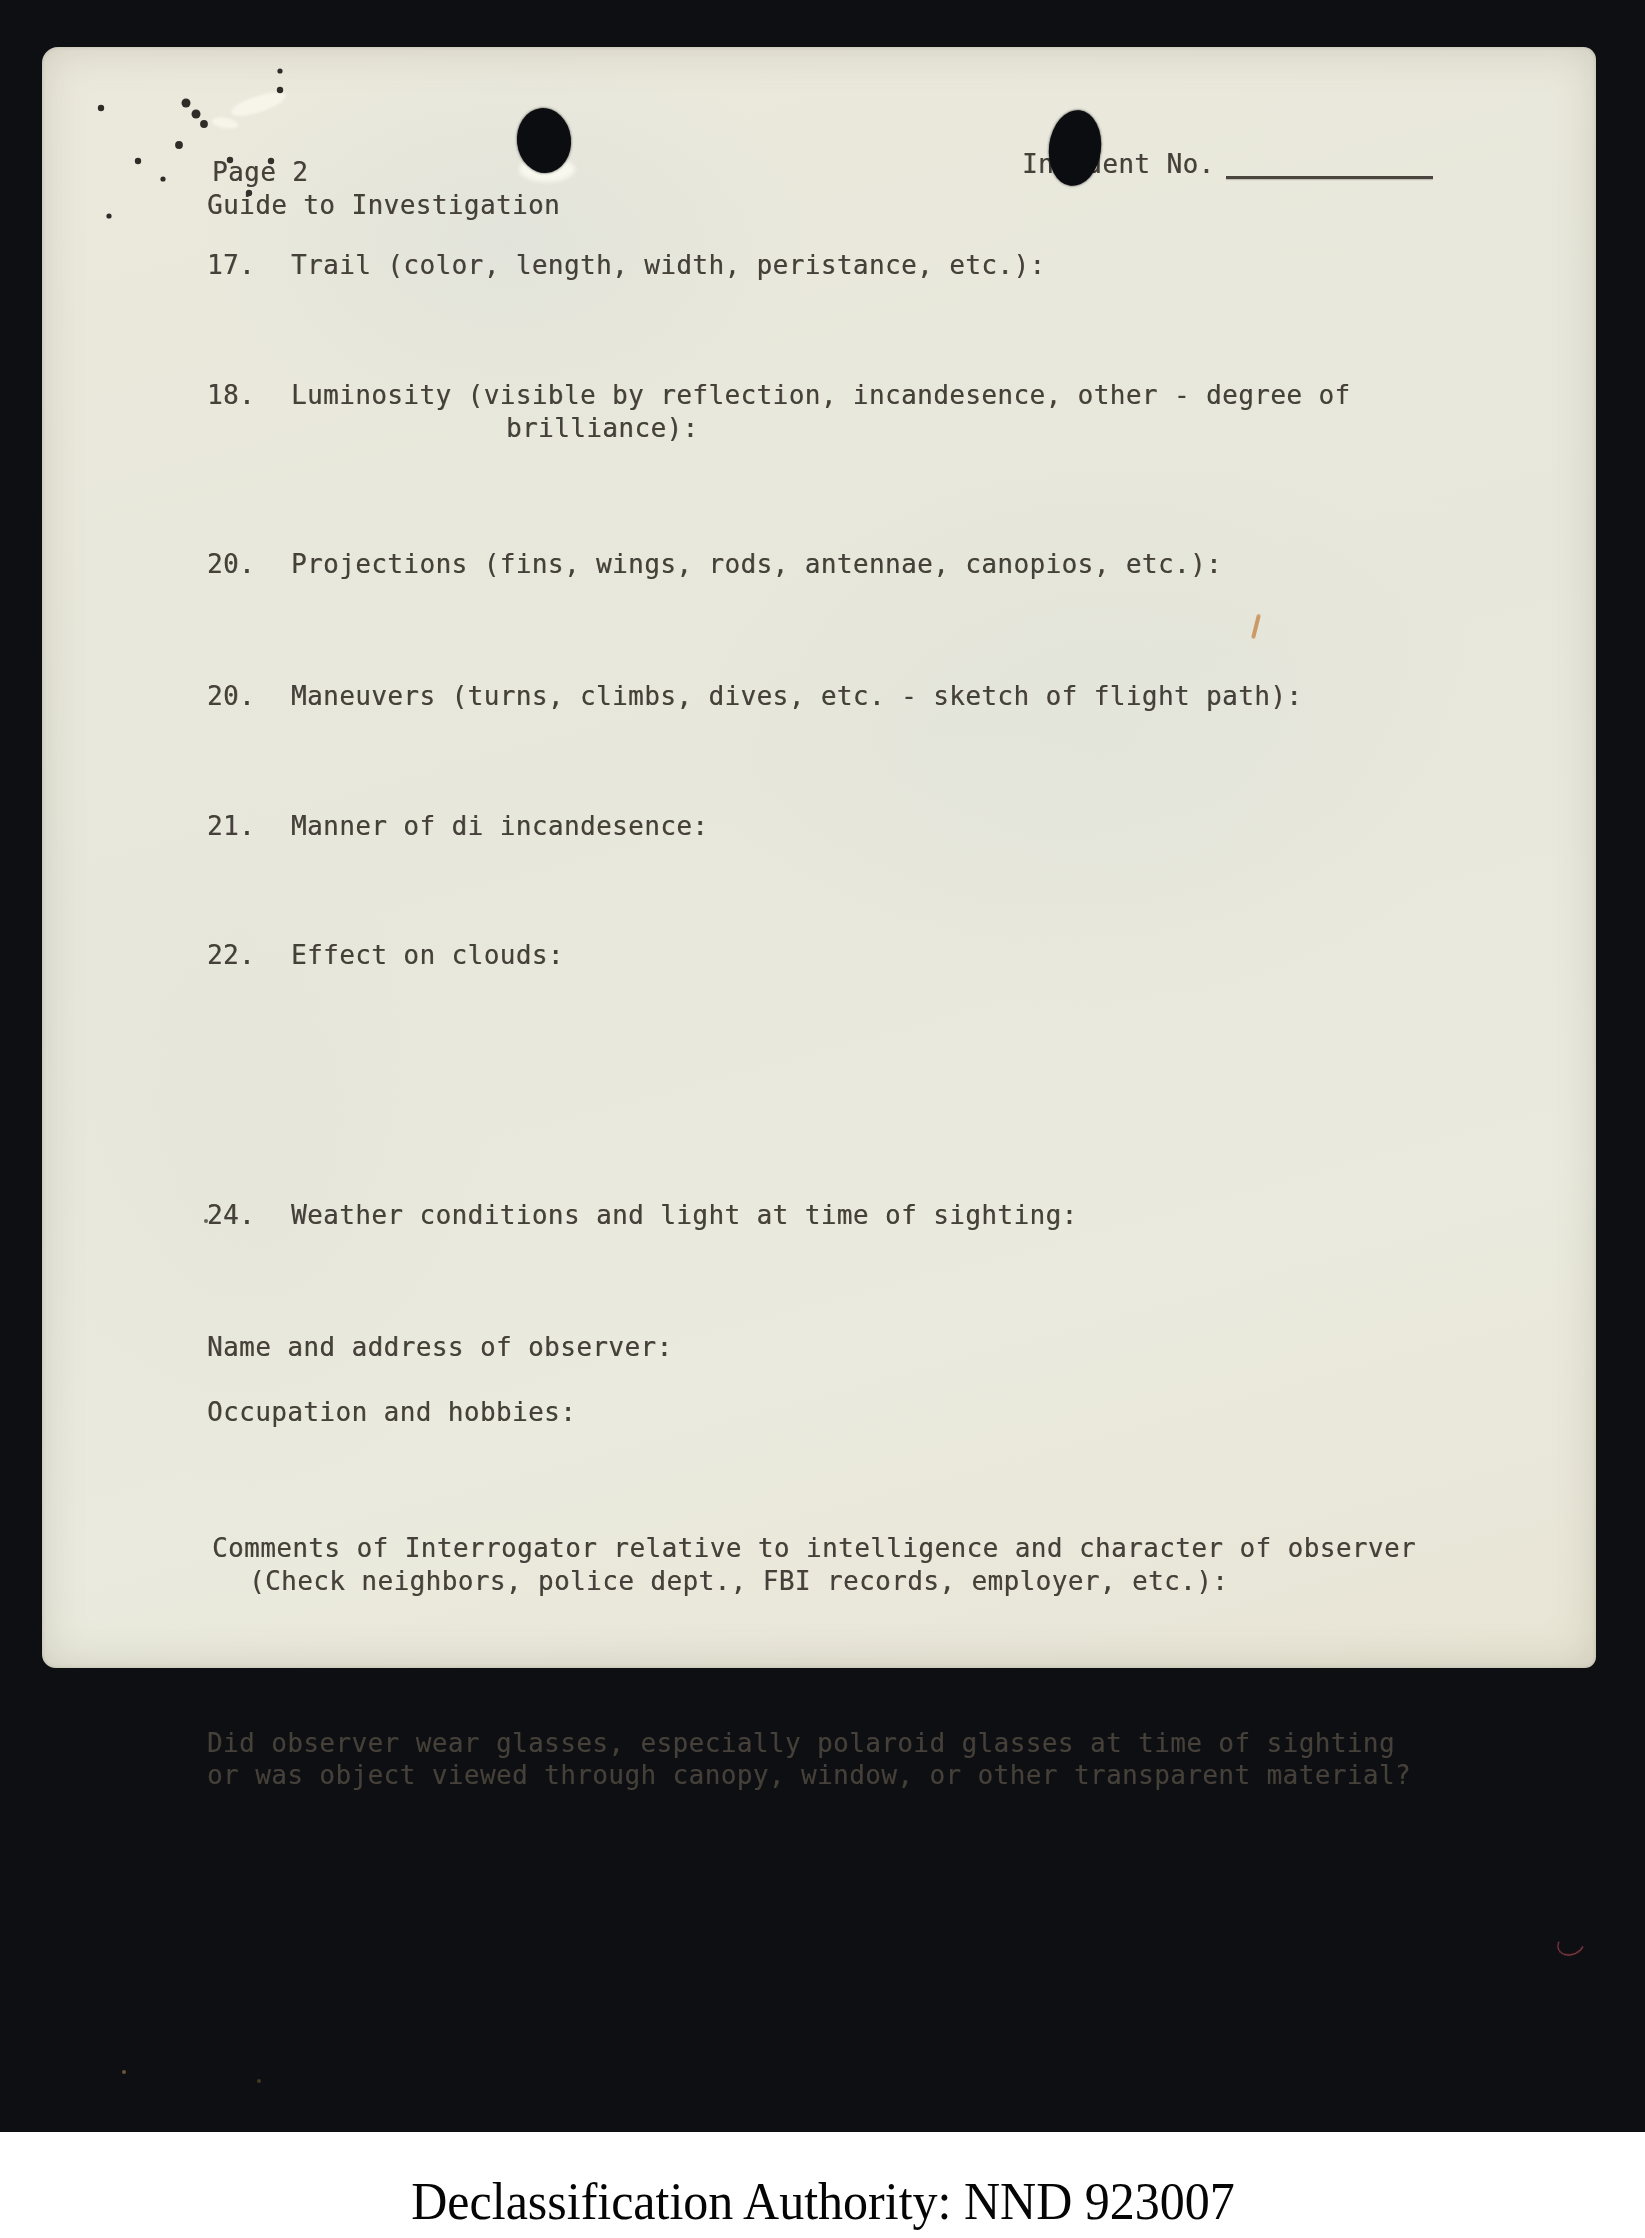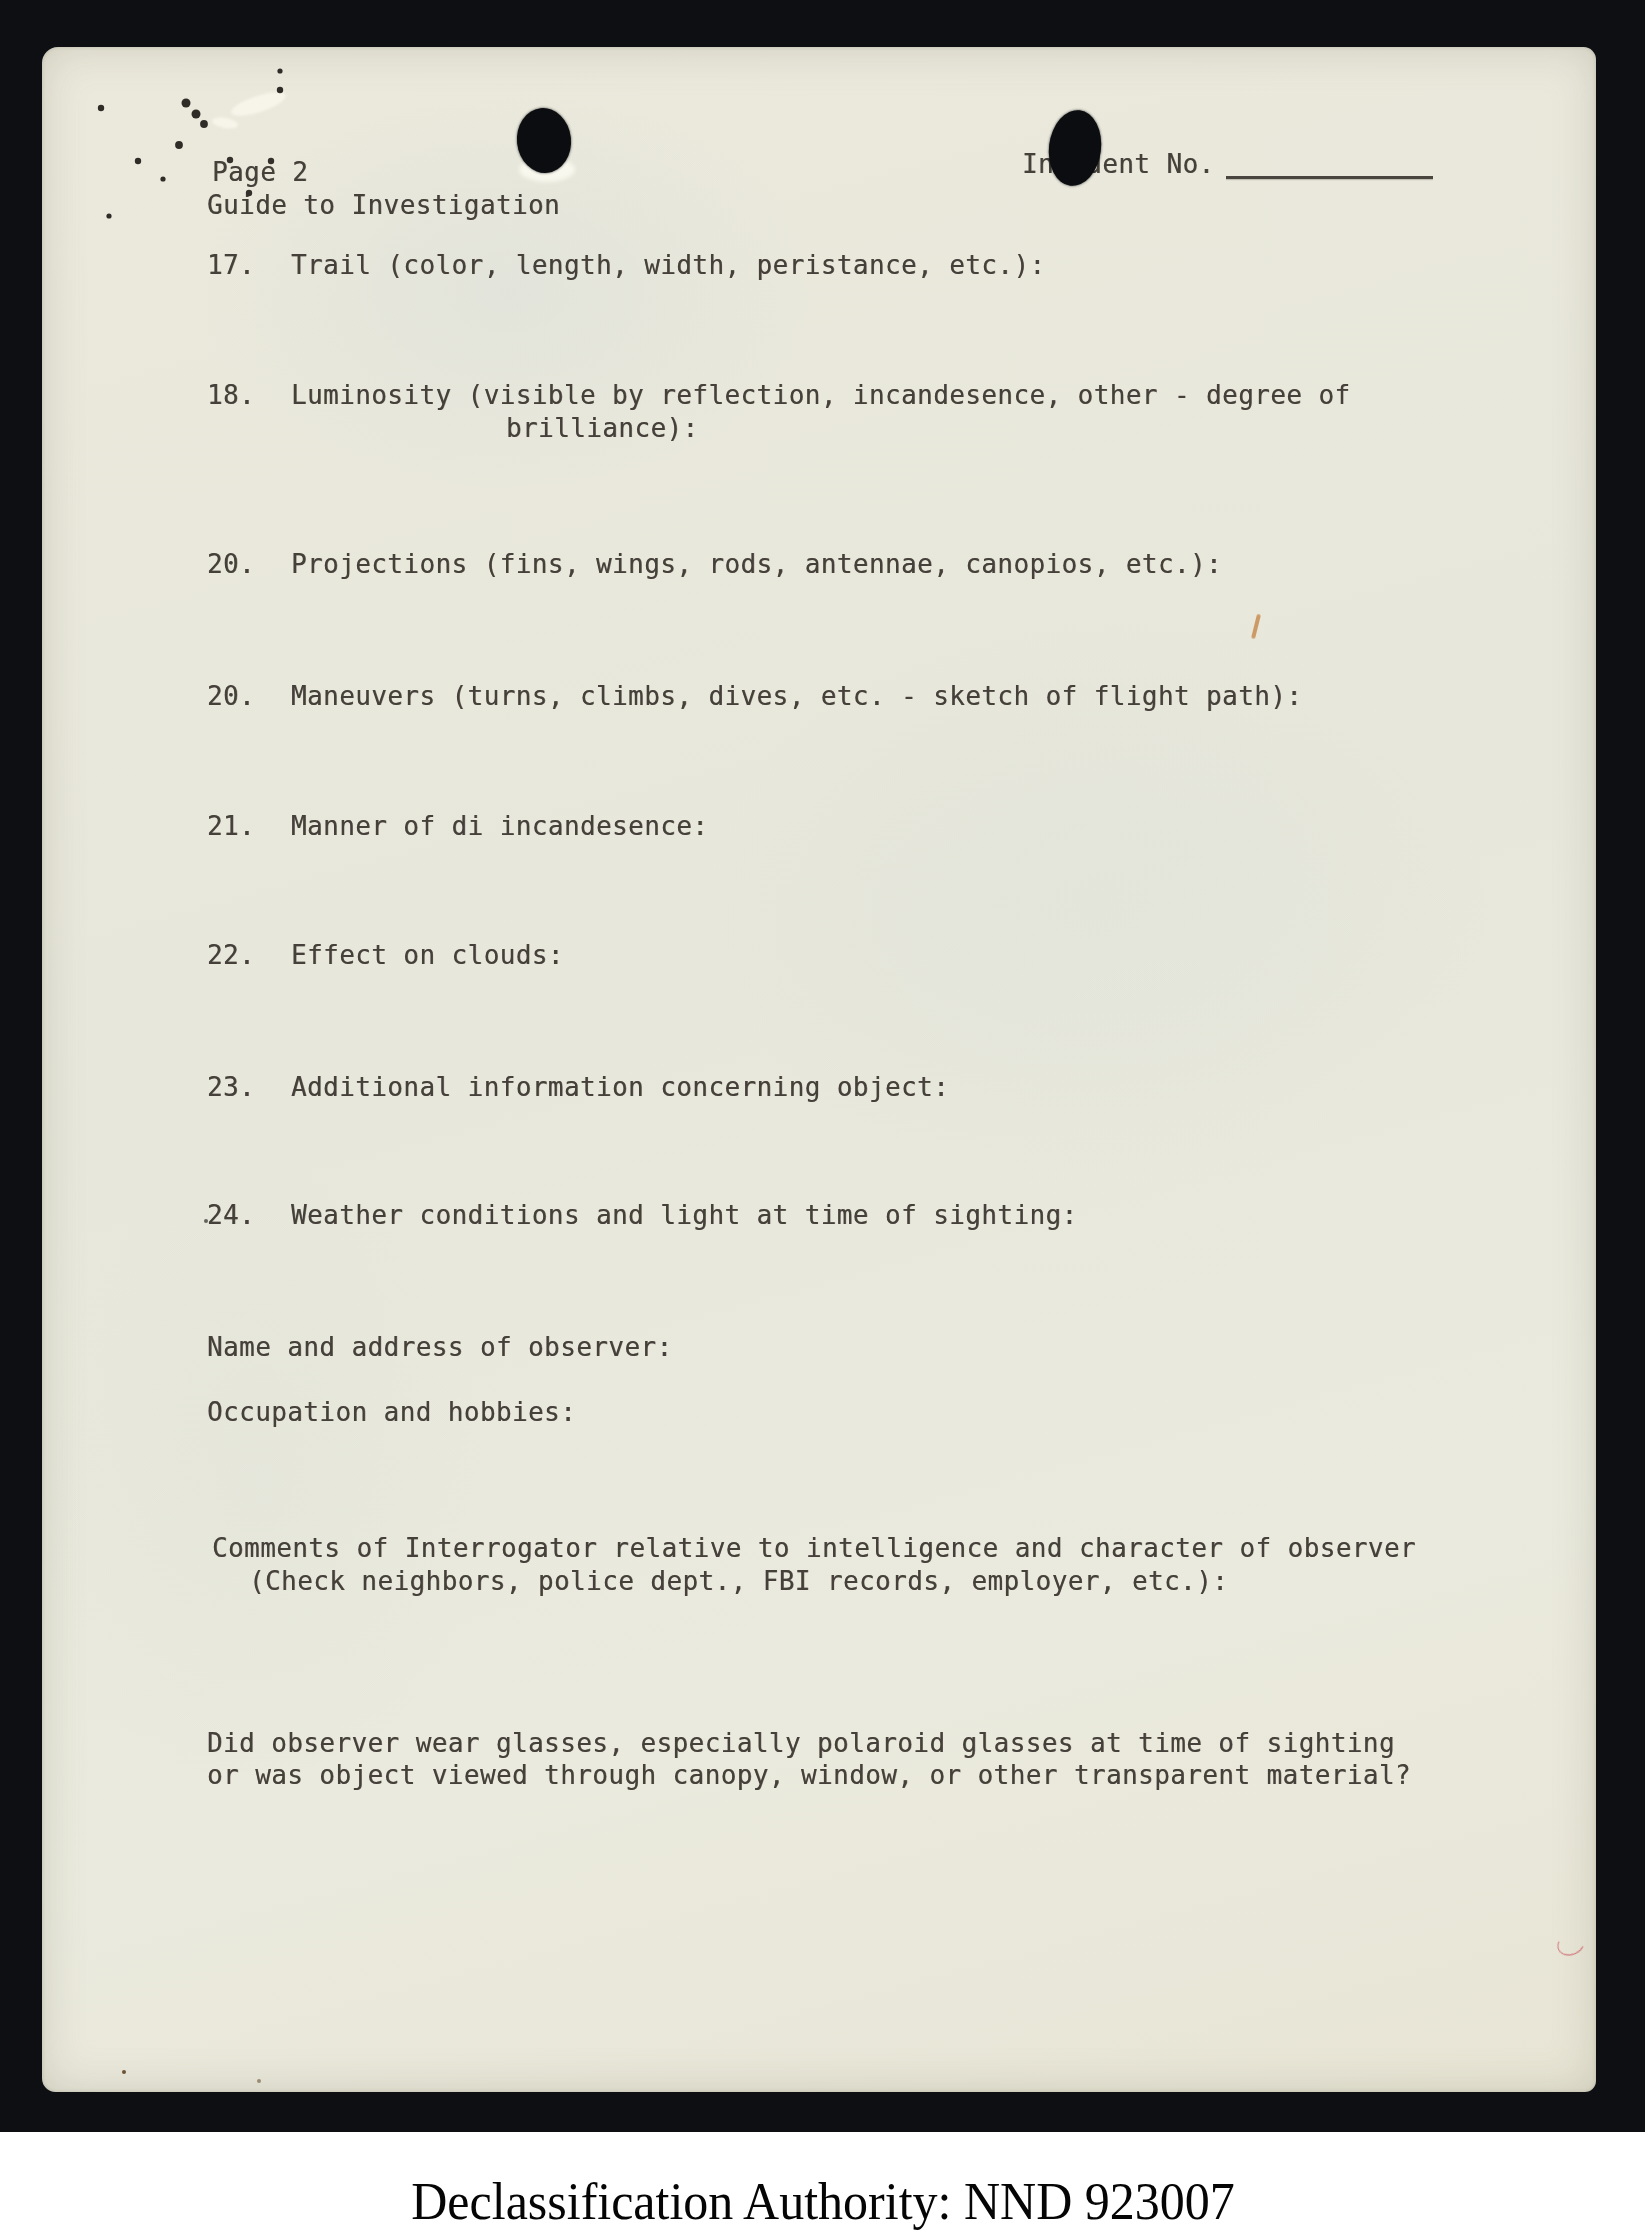--- a/index.html
+++ b/index.html
@@ -6,21 +6,21 @@
   .stage{
     position:relative;
     width:1646px;height:2239px;
     background:#0e0f12;
     overflow:hidden;
     font-family:"DejaVu Sans Mono", monospace;
   }
   .paper{
     position:absolute;
     left:42px;top:47px;
-    width:1554px;height:2045px;
+    width:1554px;height:1621px;
     border-radius:16px 12.5px 11.2px 13.7px;
     background:
       radial-gradient(ellipse 437px 281px at 30% 12%, rgba(188,204,214,0.16), transparent 70%),
       radial-gradient(ellipse 562px 406px at 68% 42%, rgba(198,209,214,0.12), transparent 70%),
       radial-gradient(ellipse 324px 449px at 14% 70%, rgba(206,213,208,0.10), transparent 70%),
       linear-gradient(165deg,#ebe9dc,#e7e7db 45%,#eaeade 75%,#e8e5d5);
     box-shadow: inset 0 0 44px rgba(110,104,80,0.22), inset 0 0 3.7px rgba(90,85,65,0.25);
   }
   .type{
     position:absolute;
@@ -133,21 +133,20 @@
     <div class="type" style="left:464px;top:366px;">brilliance):</div>
 
     <div class="type" style="left:165px;top:502px;"><span class="item-num">20.</span><span>Projections (fins, wings, rods, antennae, canopios, etc.):</span></div>
 
     <div class="type" style="left:165px;top:634px;"><span class="item-num">20.</span><span>Maneuvers (turns, climbs, dives, etc. - sketch of flight path):</span></div>
 
     <div class="type" style="left:165px;top:764px;"><span class="item-num">21.</span><span>Manner of di incandesence:</span></div>
 
     <div class="type" style="left:165px;top:893px;"><span class="item-num">22.</span><span>Effect on clouds:</span></div>
 
-    <div class="type" style="left:165px;top:1025px;"><span class="item-num">23.</span><span>Additional information concerning object:</span></div>
 
     <div class="type" style="left:165px;top:1153px;"><span class="item-num">24.</span><span>Weather conditions and light at time of sighting:</span></div>
 
     <div class="type" style="left:165px;top:1285px;">Name and address of observer:</div>
     <div class="type" style="left:165px;top:1350px;">Occupation and hobbies:</div>
 
     <div class="type" style="left:170px;top:1486px;">Comments of Interrogator relative to intelligence and character of observer</div>
     <div class="type" style="left:207px;top:1519px;">(Check neighbors, police dept., FBI records, employer, etc.):</div>
 
     <div class="type" style="left:165px;top:1681px;">Did observer wear glasses, especially polaroid glasses at time of sighting</div>

